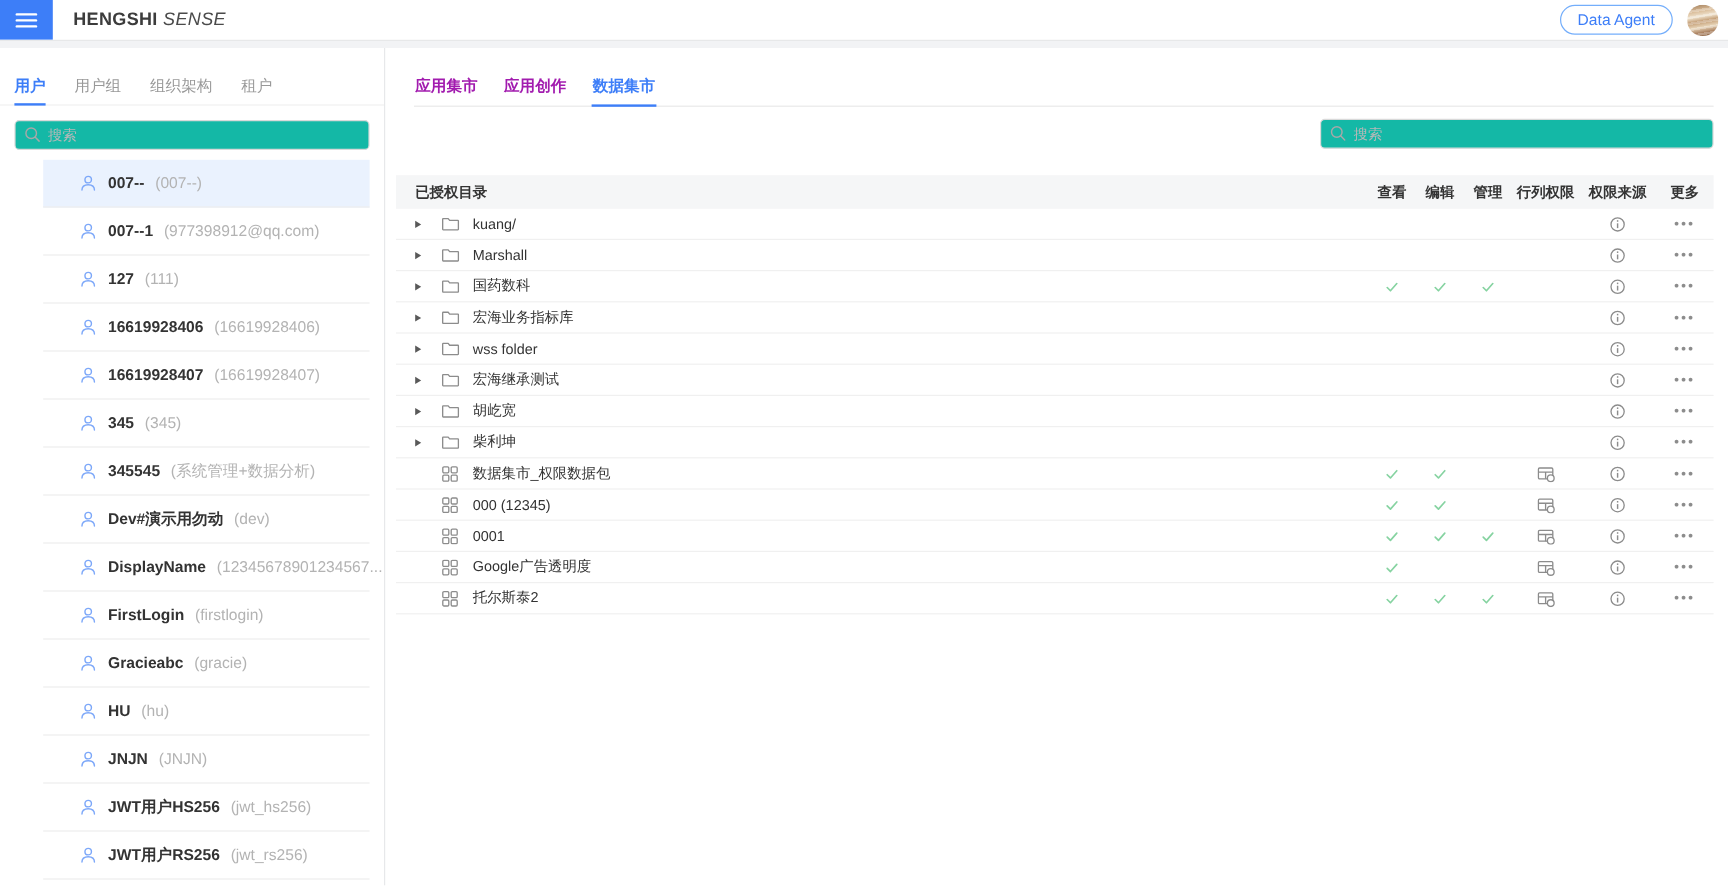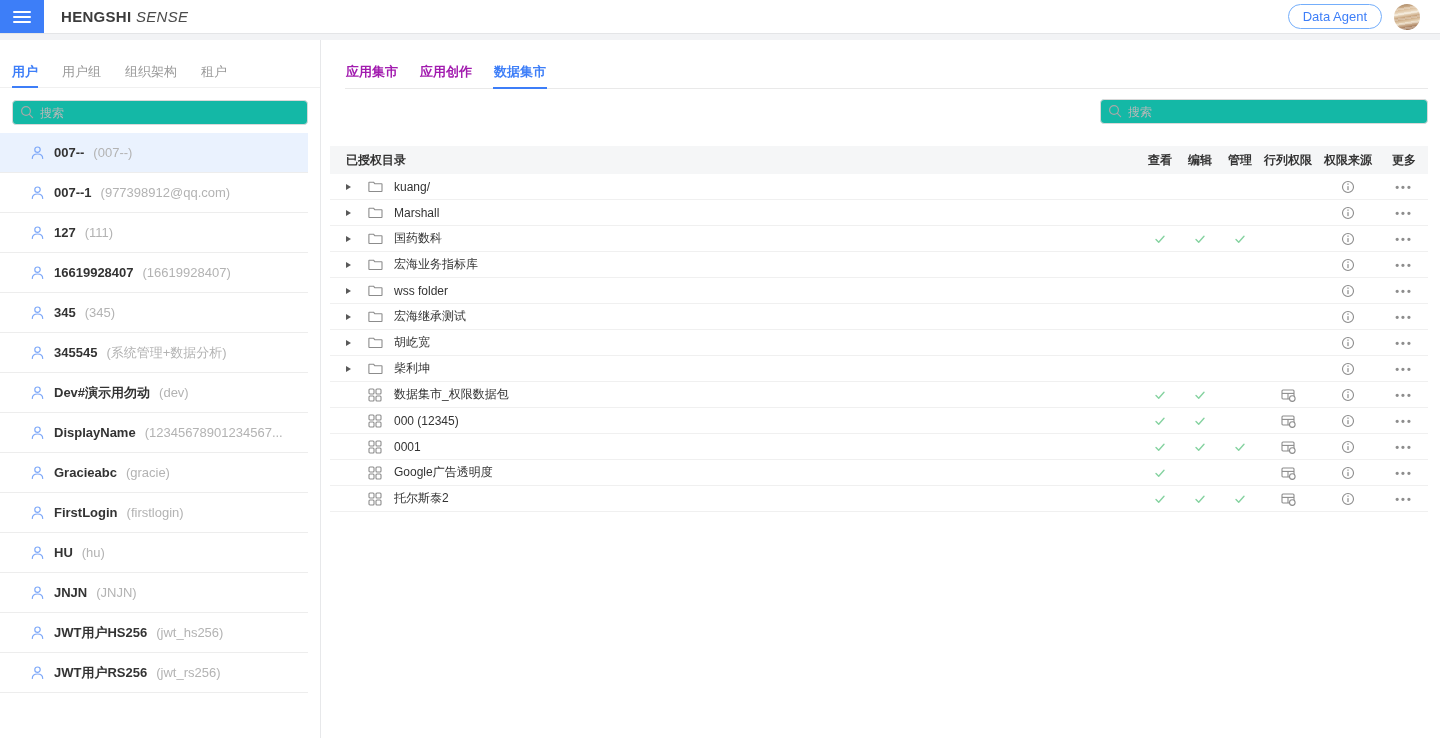--- a/index.html
+++ b/index.html
@@ -7,21 +7,21 @@
     font-family:"Liberation Sans","DejaVu Sans",sans-serif; font-size:12px; color:#333; }
 
   
   .topbar { height:33px; display:flex; align-items:center; background:#fff; position:relative; z-index:5; }
   .burger { width:44px; height:33px; background:#3d7ef8; display:flex; flex-direction:column;
     justify-content:center; align-items:center; gap:3px; cursor:pointer; }
   .burger i { width:18px; height:2px; background:#fff; border-radius:1px; display:block; }
   .logo { margin-left:17px; font-size:15px; letter-spacing:.3px; color:#3c3c3c; }
   .logo b { font-weight:700; }
   .logo span { font-weight:400; color:#4a4a4a;font-style:italic; }
-  .topbar-right { margin-left:auto; display:flex; align-items:center; gap:12px; padding-right:20px; }
+  .topbar-right { margin-left:auto; display:flex; align-items:center; gap:12px; padding-right:8px; }
   .agent-btn { height:25px; padding:0 14px; border:1px solid #74aefb; border-radius:13px;
     color:#3d7ef8; font-size:13px; display:flex; align-items:center; background:#fff; cursor:pointer; }
   .avatar { width:26px; height:26px; border-radius:50%;
     background:
       repeating-linear-gradient(171deg, rgba(255,255,255,.28) 0 2px, rgba(0,0,0,0) 2px 5px),
       linear-gradient(170deg,#9d7a58 0%,#d9bb97 22%,#f0e4d0 38%,#c29b72 52%,#e8d6ba 68%,#a87e5d 84%,#8f6b4e 100%);
     cursor:pointer; }
   .top-strip { height:7px; background:#f2f3f5; border-top:1px solid #e4e5e7; }
 
   
@@ -37,21 +37,21 @@
   .s-tab.active { color:#3d7ef8; font-weight:700; border-bottom-color:#3d7ef8; }
   .search-box { position:relative; }
   .sidebar .search-box { margin:12px 12px 8px 12px; }
   .search-box input { width:100%; height:25px; border:1px solid #d9d9d9; border-radius:4px;
     padding:0 8px 0 27px; font-size:12px; color:#333; outline:none; background:#14b8a6;
     font-family:"Liberation Sans","DejaVu Sans",sans-serif; }
   .search-box input::placeholder { color:#b8b8b8; }
   .search-box .mag { position:absolute; left:8px; top:5px; }
   .user-list { list-style:none; overflow:hidden; flex:1; }
   .user-item { height:40px; margin-right:12px; padding-left:30px; display:flex; align-items:center;
-    gap:9px; border-bottom:1px solid #ededed; cursor:pointer; }
+    gap:9px; border-bottom:1px solid #ededed; cursor:pointer;margin-left:36px; }
   .user-item.selected { background:#eaf2fe; }
   .user-item .uname { font-size:13px; font-weight:700; color:#333; white-space:nowrap; }
   .user-item .usub { font-size:13px; color:#b3b3b3; white-space:nowrap; }
 
   
   .m-tabs { display:flex; gap:20px; margin-left:15px; margin-top:18px; height:31px;
     align-items:center; border-bottom:1px solid #e9e9e9; }
   .m-tab { font-size:13px; color:#a21caf; font-weight:700; height:31px; display:flex; align-items:center;
     border-bottom:2px solid transparent; cursor:pointer; padding:0 1px; }
   .m-tab.active { color:#3d7ef8; font-weight:700; border-bottom-color:#3d7ef8; }
@@ -145,20 +145,30 @@
           <span class="uname">127</span>
           <span class="usub">(111)</span>
         </li>
         <li class="user-item">
           <span class="icon">
             <svg width="15" height="15" viewBox="0 0 15 15">
               <circle cx="7.5" cy="4.7" r="2.7" fill="none" stroke="#7da8f9" stroke-width="1.2"></circle>
               <path d="M2.3 13.4c0-3 2.3-4.4 5.2-4.4s5.2 1.4 5.2 4.4" fill="none" stroke="#7da8f9" stroke-width="1.2" stroke-linecap="round"></path>
             </svg>
           </span>
+          <span class="uname">16619928406</span>
+          <span class="usub">(16619928406)</span>
+        </li>
+        <li class="user-item">
+          <span class="icon">
+            <svg width="15" height="15" viewBox="0 0 15 15">
+              <circle cx="7.5" cy="4.7" r="2.7" fill="none" stroke="#7da8f9" stroke-width="1.2"></circle>
+              <path d="M2.3 13.4c0-3 2.3-4.4 5.2-4.4s5.2 1.4 5.2 4.4" fill="none" stroke="#7da8f9" stroke-width="1.2" stroke-linecap="round"></path>
+            </svg>
+          </span>
           <span class="uname">16619928407</span>
           <span class="usub">(16619928407)</span>
         </li>
         <li class="user-item">
           <span class="icon">
             <svg width="15" height="15" viewBox="0 0 15 15">
               <circle cx="7.5" cy="4.7" r="2.7" fill="none" stroke="#7da8f9" stroke-width="1.2"></circle>
               <path d="M2.3 13.4c0-3 2.3-4.4 5.2-4.4s5.2 1.4 5.2 4.4" fill="none" stroke="#7da8f9" stroke-width="1.2" stroke-linecap="round"></path>
             </svg>
           </span>
@@ -195,32 +205,32 @@
           <span class="uname">DisplayName</span>
           <span class="usub">(12345678901234567...</span>
         </li>
         <li class="user-item">
           <span class="icon">
             <svg width="15" height="15" viewBox="0 0 15 15">
               <circle cx="7.5" cy="4.7" r="2.7" fill="none" stroke="#7da8f9" stroke-width="1.2"></circle>
               <path d="M2.3 13.4c0-3 2.3-4.4 5.2-4.4s5.2 1.4 5.2 4.4" fill="none" stroke="#7da8f9" stroke-width="1.2" stroke-linecap="round"></path>
             </svg>
           </span>
+          <span class="uname">FirstLogin</span>
+          <span class="usub">(firstlogin)</span>
+        </li>
+        <li class="user-item">
+          <span class="icon">
+            <svg width="15" height="15" viewBox="0 0 15 15">
+              <circle cx="7.5" cy="4.7" r="2.7" fill="none" stroke="#7da8f9" stroke-width="1.2"></circle>
+              <path d="M2.3 13.4c0-3 2.3-4.4 5.2-4.4s5.2 1.4 5.2 4.4" fill="none" stroke="#7da8f9" stroke-width="1.2" stroke-linecap="round"></path>
+            </svg>
+          </span>
           <span class="uname">Gracieabc</span>
           <span class="usub">(gracie)</span>
-        </li>
-        <li class="user-item">
-          <span class="icon">
-            <svg width="15" height="15" viewBox="0 0 15 15">
-              <circle cx="7.5" cy="4.7" r="2.7" fill="none" stroke="#7da8f9" stroke-width="1.2"></circle>
-              <path d="M2.3 13.4c0-3 2.3-4.4 5.2-4.4s5.2 1.4 5.2 4.4" fill="none" stroke="#7da8f9" stroke-width="1.2" stroke-linecap="round"></path>
-            </svg>
-          </span>
-          <span class="uname">FirstLogin</span>
-          <span class="usub">(firstlogin)</span>
         </li>
         <li class="user-item">
           <span class="icon">
             <svg width="15" height="15" viewBox="0 0 15 15">
               <circle cx="7.5" cy="4.7" r="2.7" fill="none" stroke="#7da8f9" stroke-width="1.2"></circle>
               <path d="M2.3 13.4c0-3 2.3-4.4 5.2-4.4s5.2 1.4 5.2 4.4" fill="none" stroke="#7da8f9" stroke-width="1.2" stroke-linecap="round"></path>
             </svg>
           </span>
           <span class="uname">HU</span>
           <span class="usub">(hu)</span>

